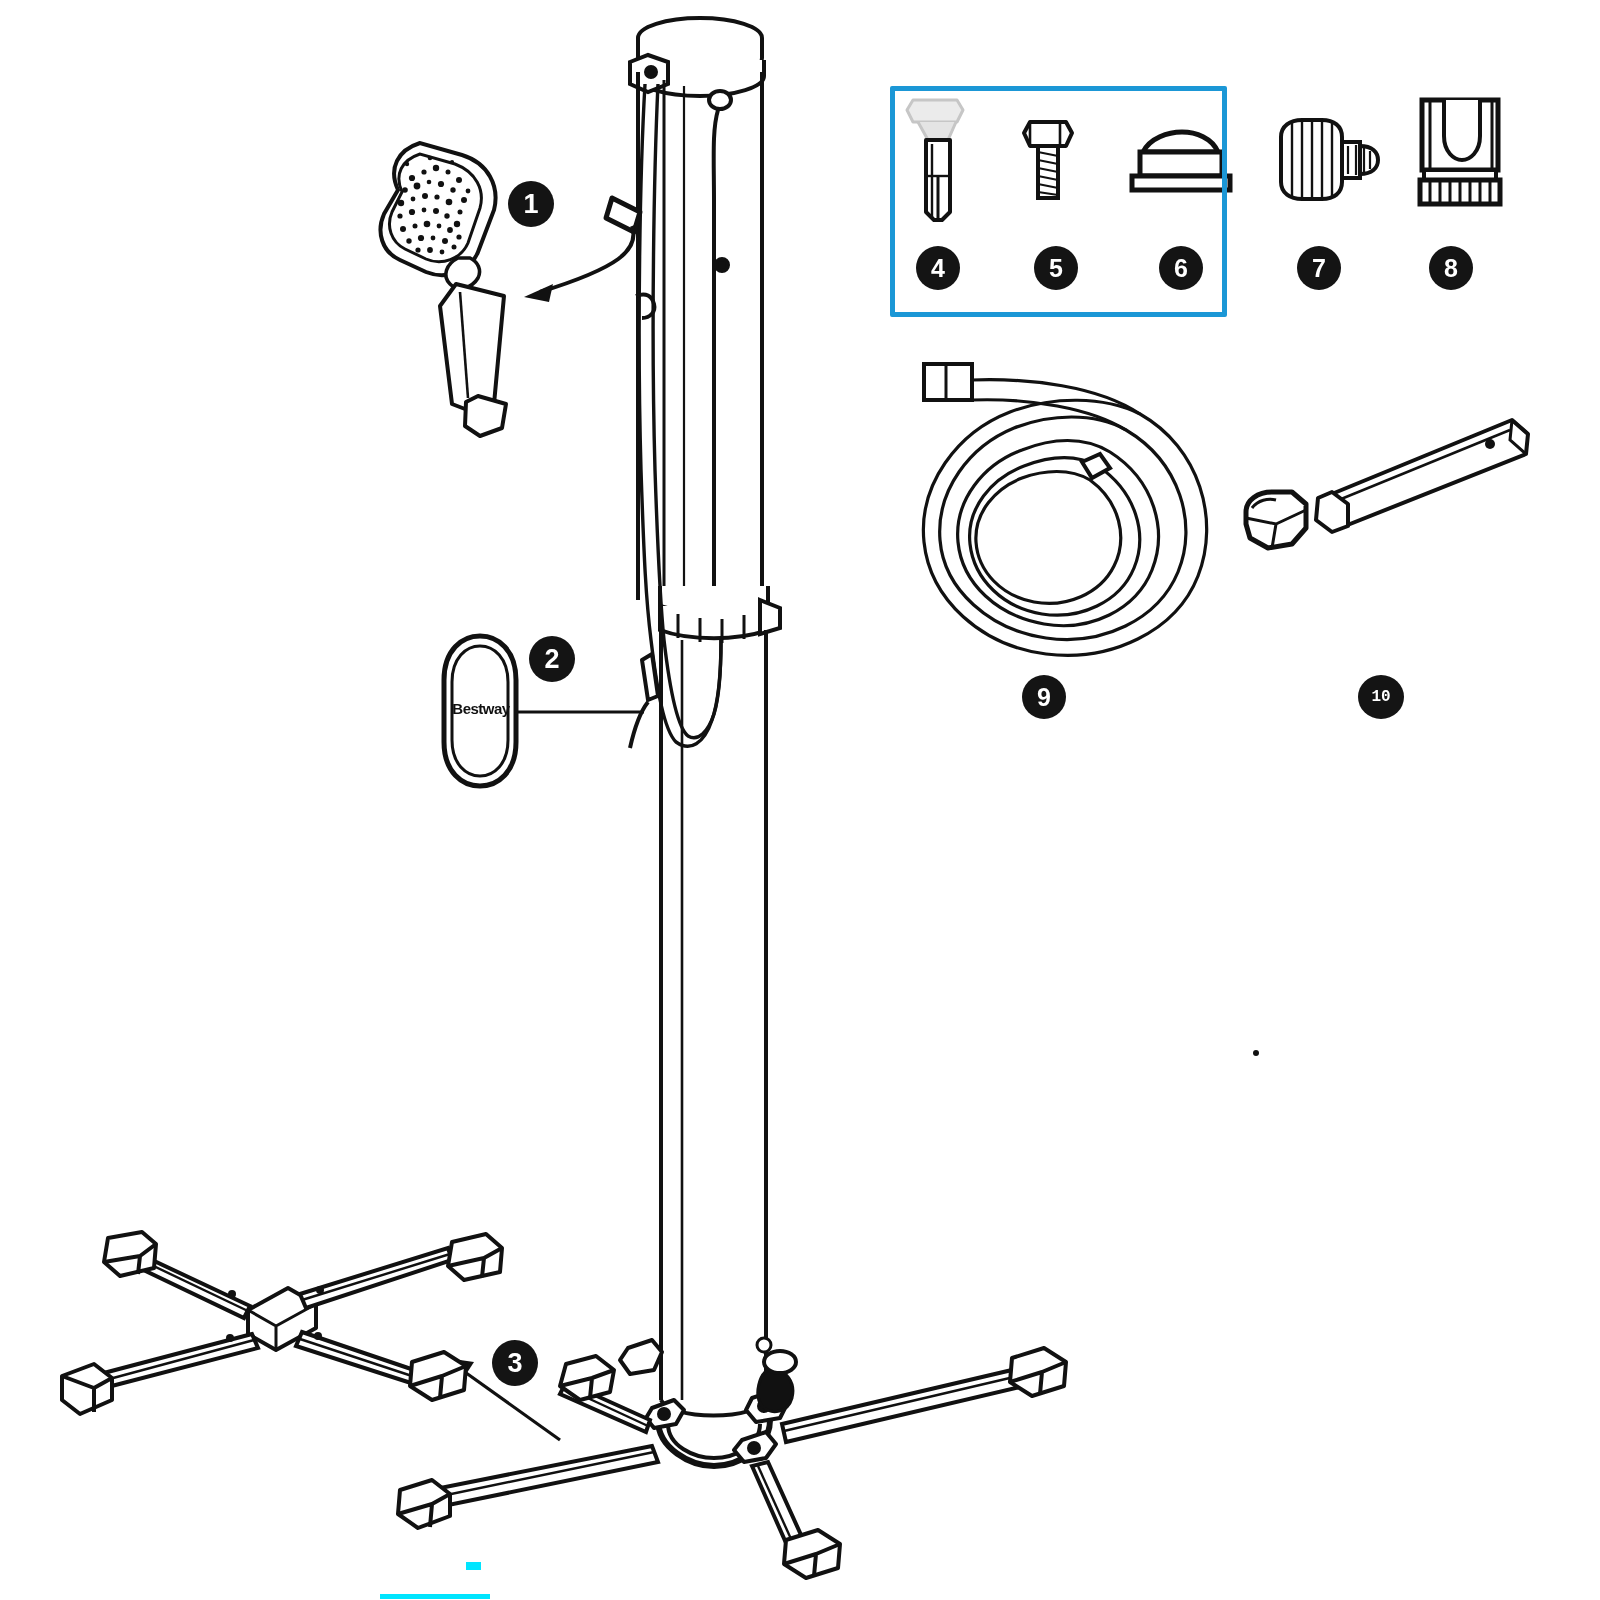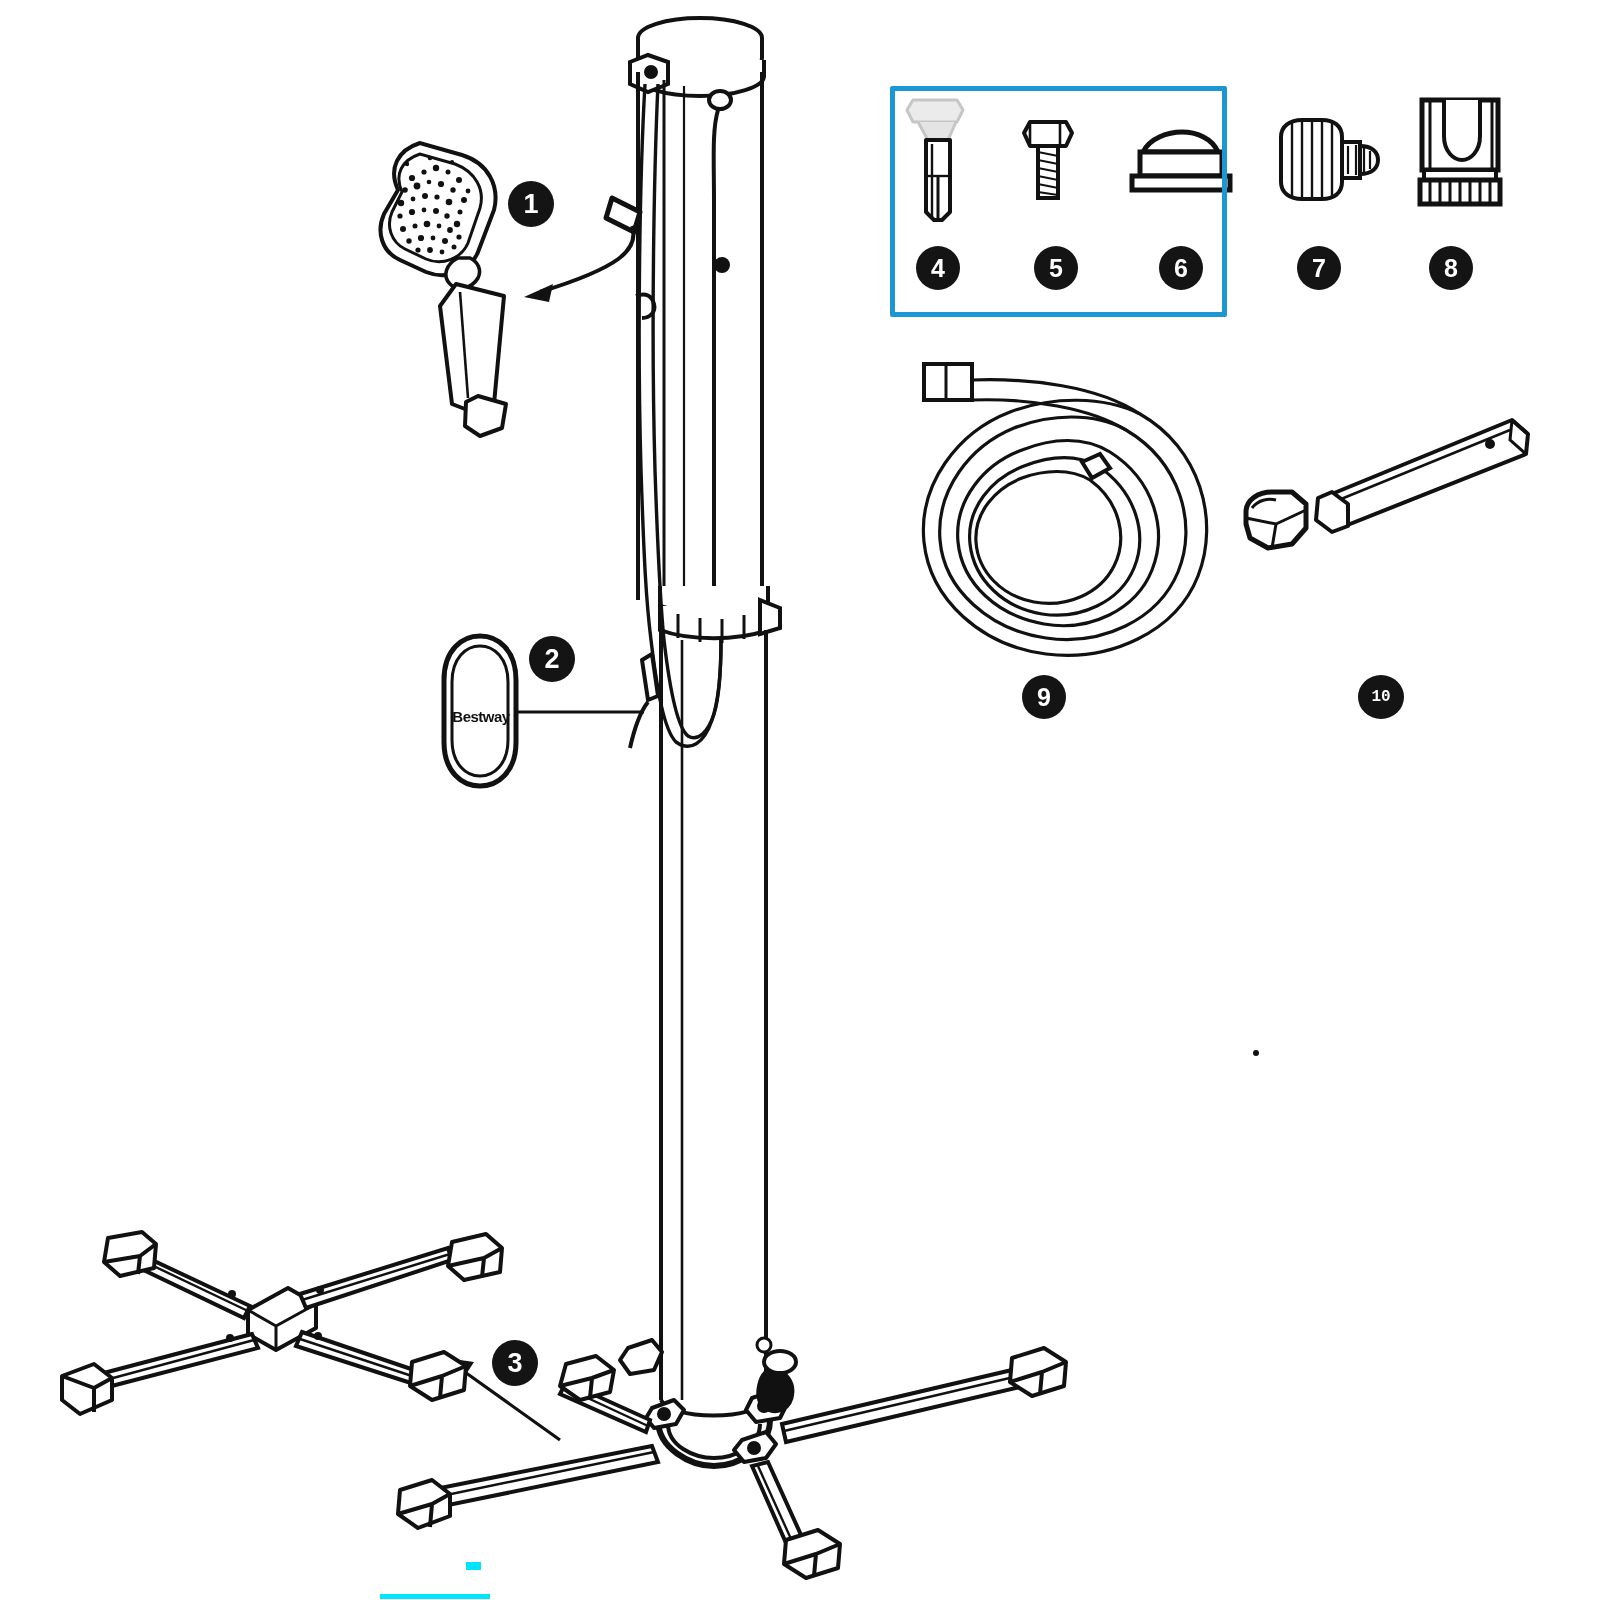--- a/index.html
+++ b/index.html
@@ -411,21 +411,21 @@
 
       <path d="M1246,512 C1246,500 1258,492 1272,492 L1292,492 L1306,504 L1306,528
                L1292,544 L1268,548 L1250,538 L1246,524 Z" fill="#fff" stroke="#111" stroke-width="5" stroke-linejoin="round"></path>
       <path d="M1246,518 L1276,524 L1306,510 M1276,524 L1272,548" fill="none" stroke="#111" stroke-width="3"></path>
       <path d="M1252,508 C1258,500 1268,498 1276,500" fill="none" stroke="#111" stroke-width="3"></path>
     </g>
   </svg>
 
   <div class="kit-box" style="left:890px;top:86px;width:337px;height:231px;"></div>
 
-  <div class="tag-text" style="left:448px;top:700px;width:66px;text-align:center;font-size:15px;letter-spacing:-0.5px;margin-top:8px;">Bestway</div>
+  <div class="tag-text" style="left:448px;top:700px;width:66px;text-align:center;font-size:15px;letter-spacing:-0.5px;">Bestway</div>
 
   <div class="num-badge" style="left:508px;top:181px;width:46px;height:46px;font-size:27px;">
     <span>1</span>
   </div>
 
   <div class="num-badge" style="left:529px;top:636px;width:46px;height:46px;font-size:27px;">
     <span>2</span>
   </div>
 
   <div class="num-badge" style="left:492px;top:1340px;width:46px;height:46px;font-size:27px;">

